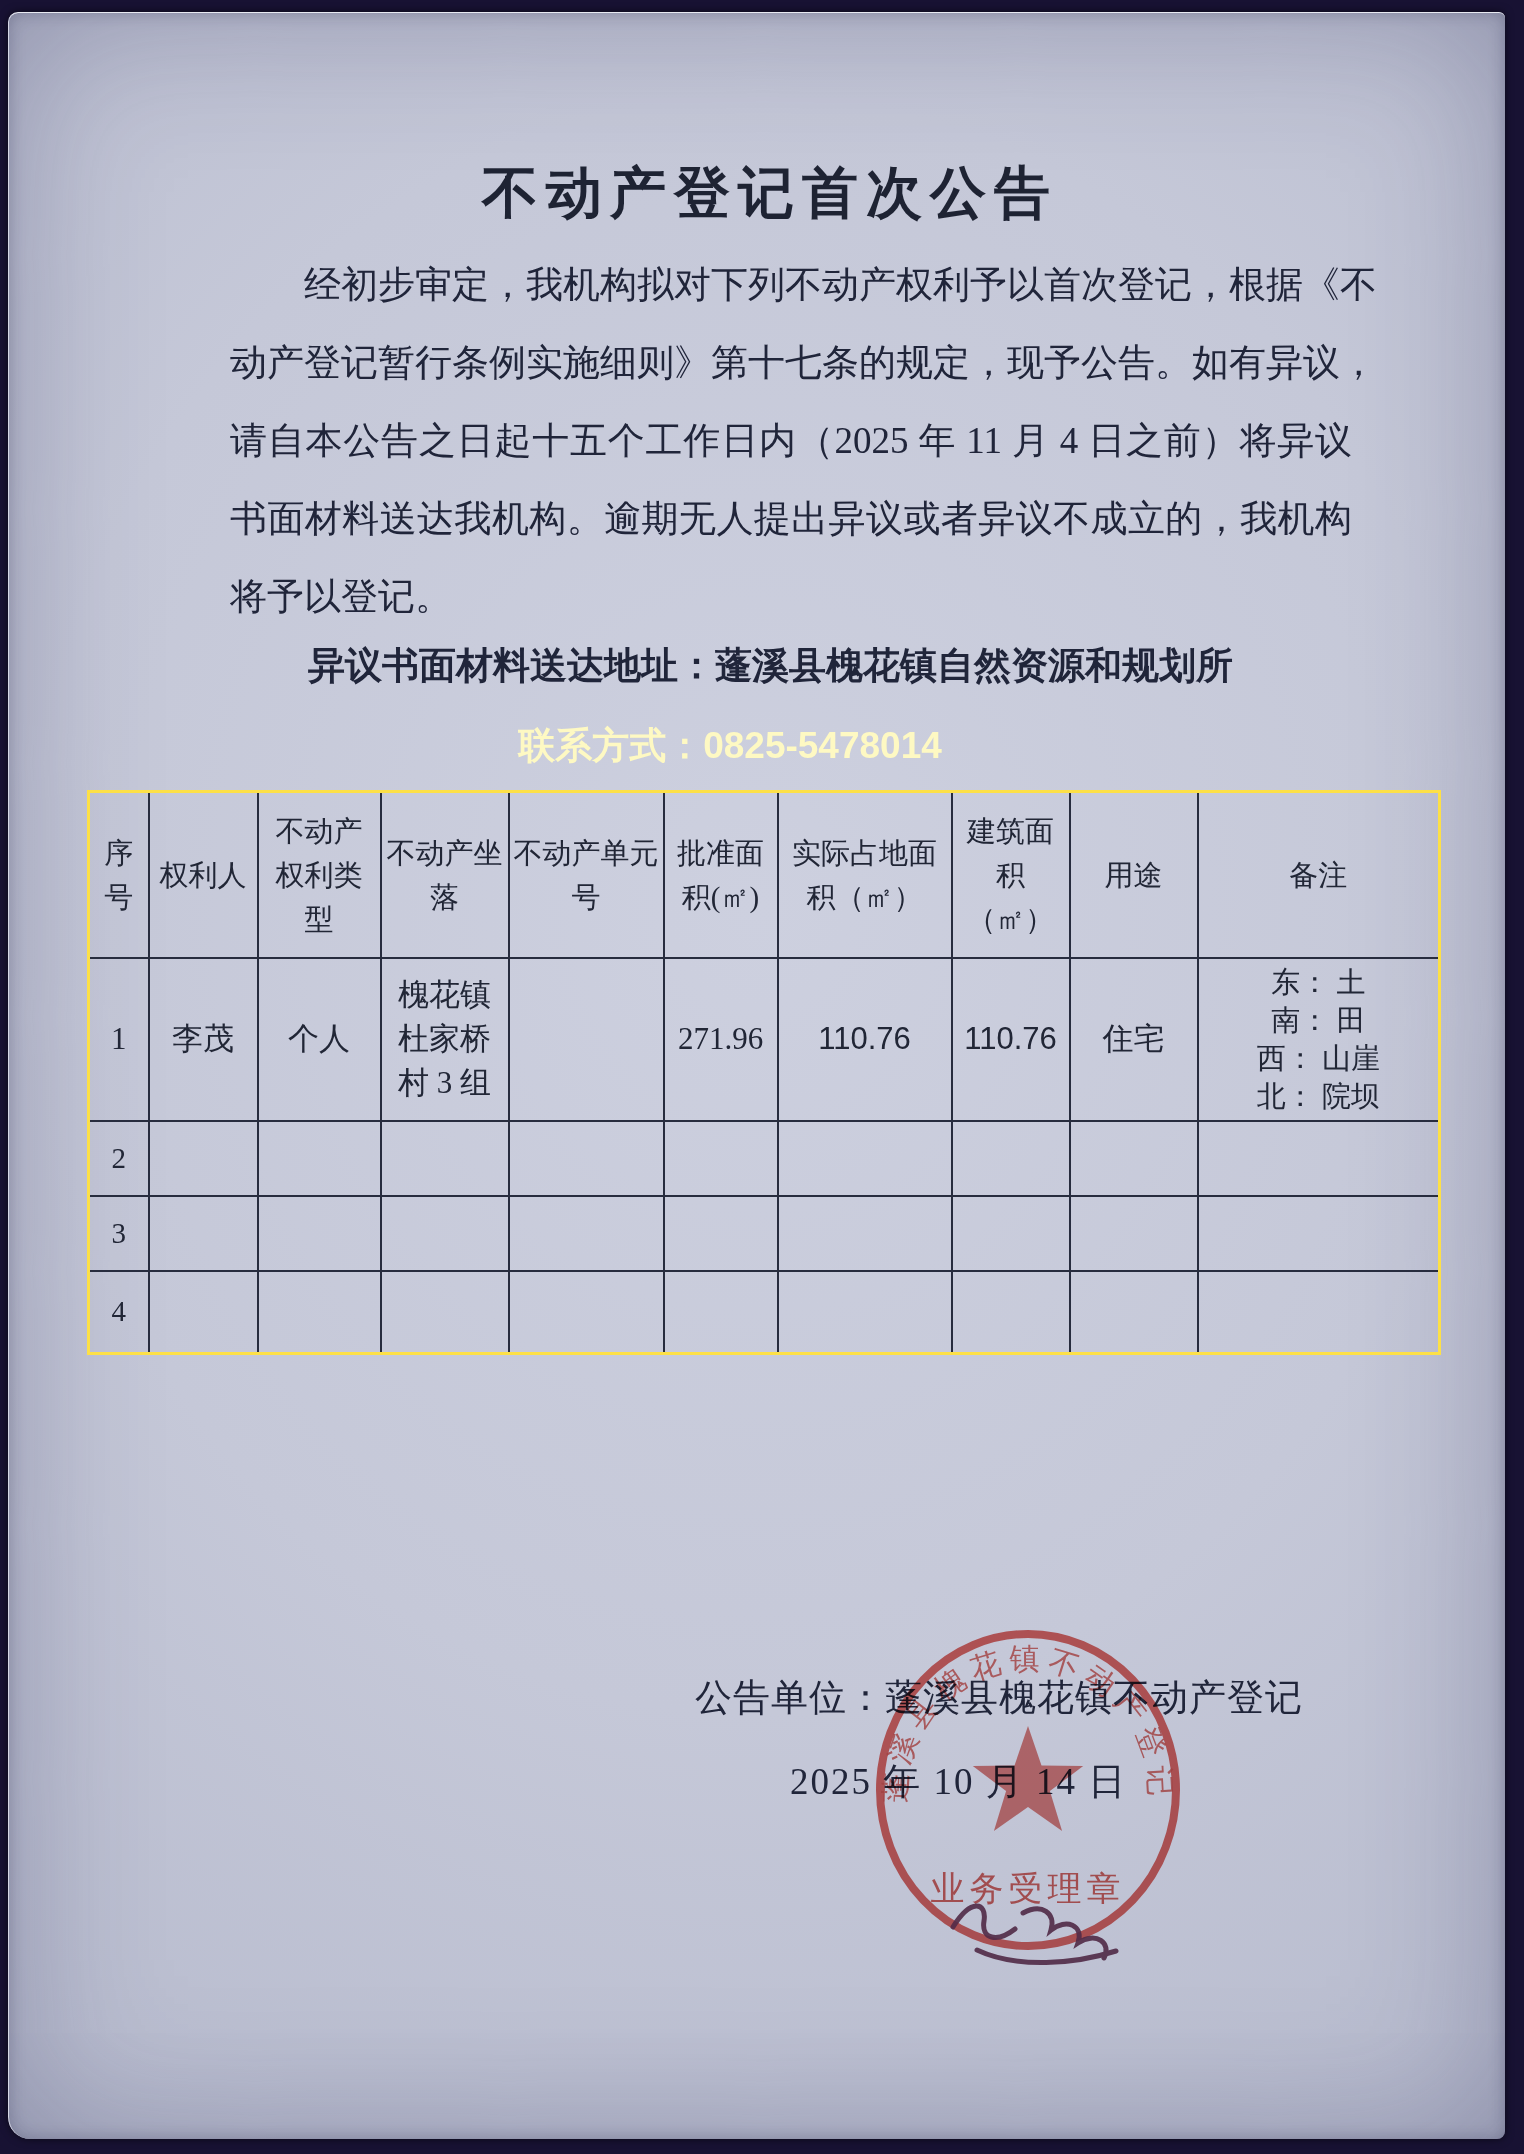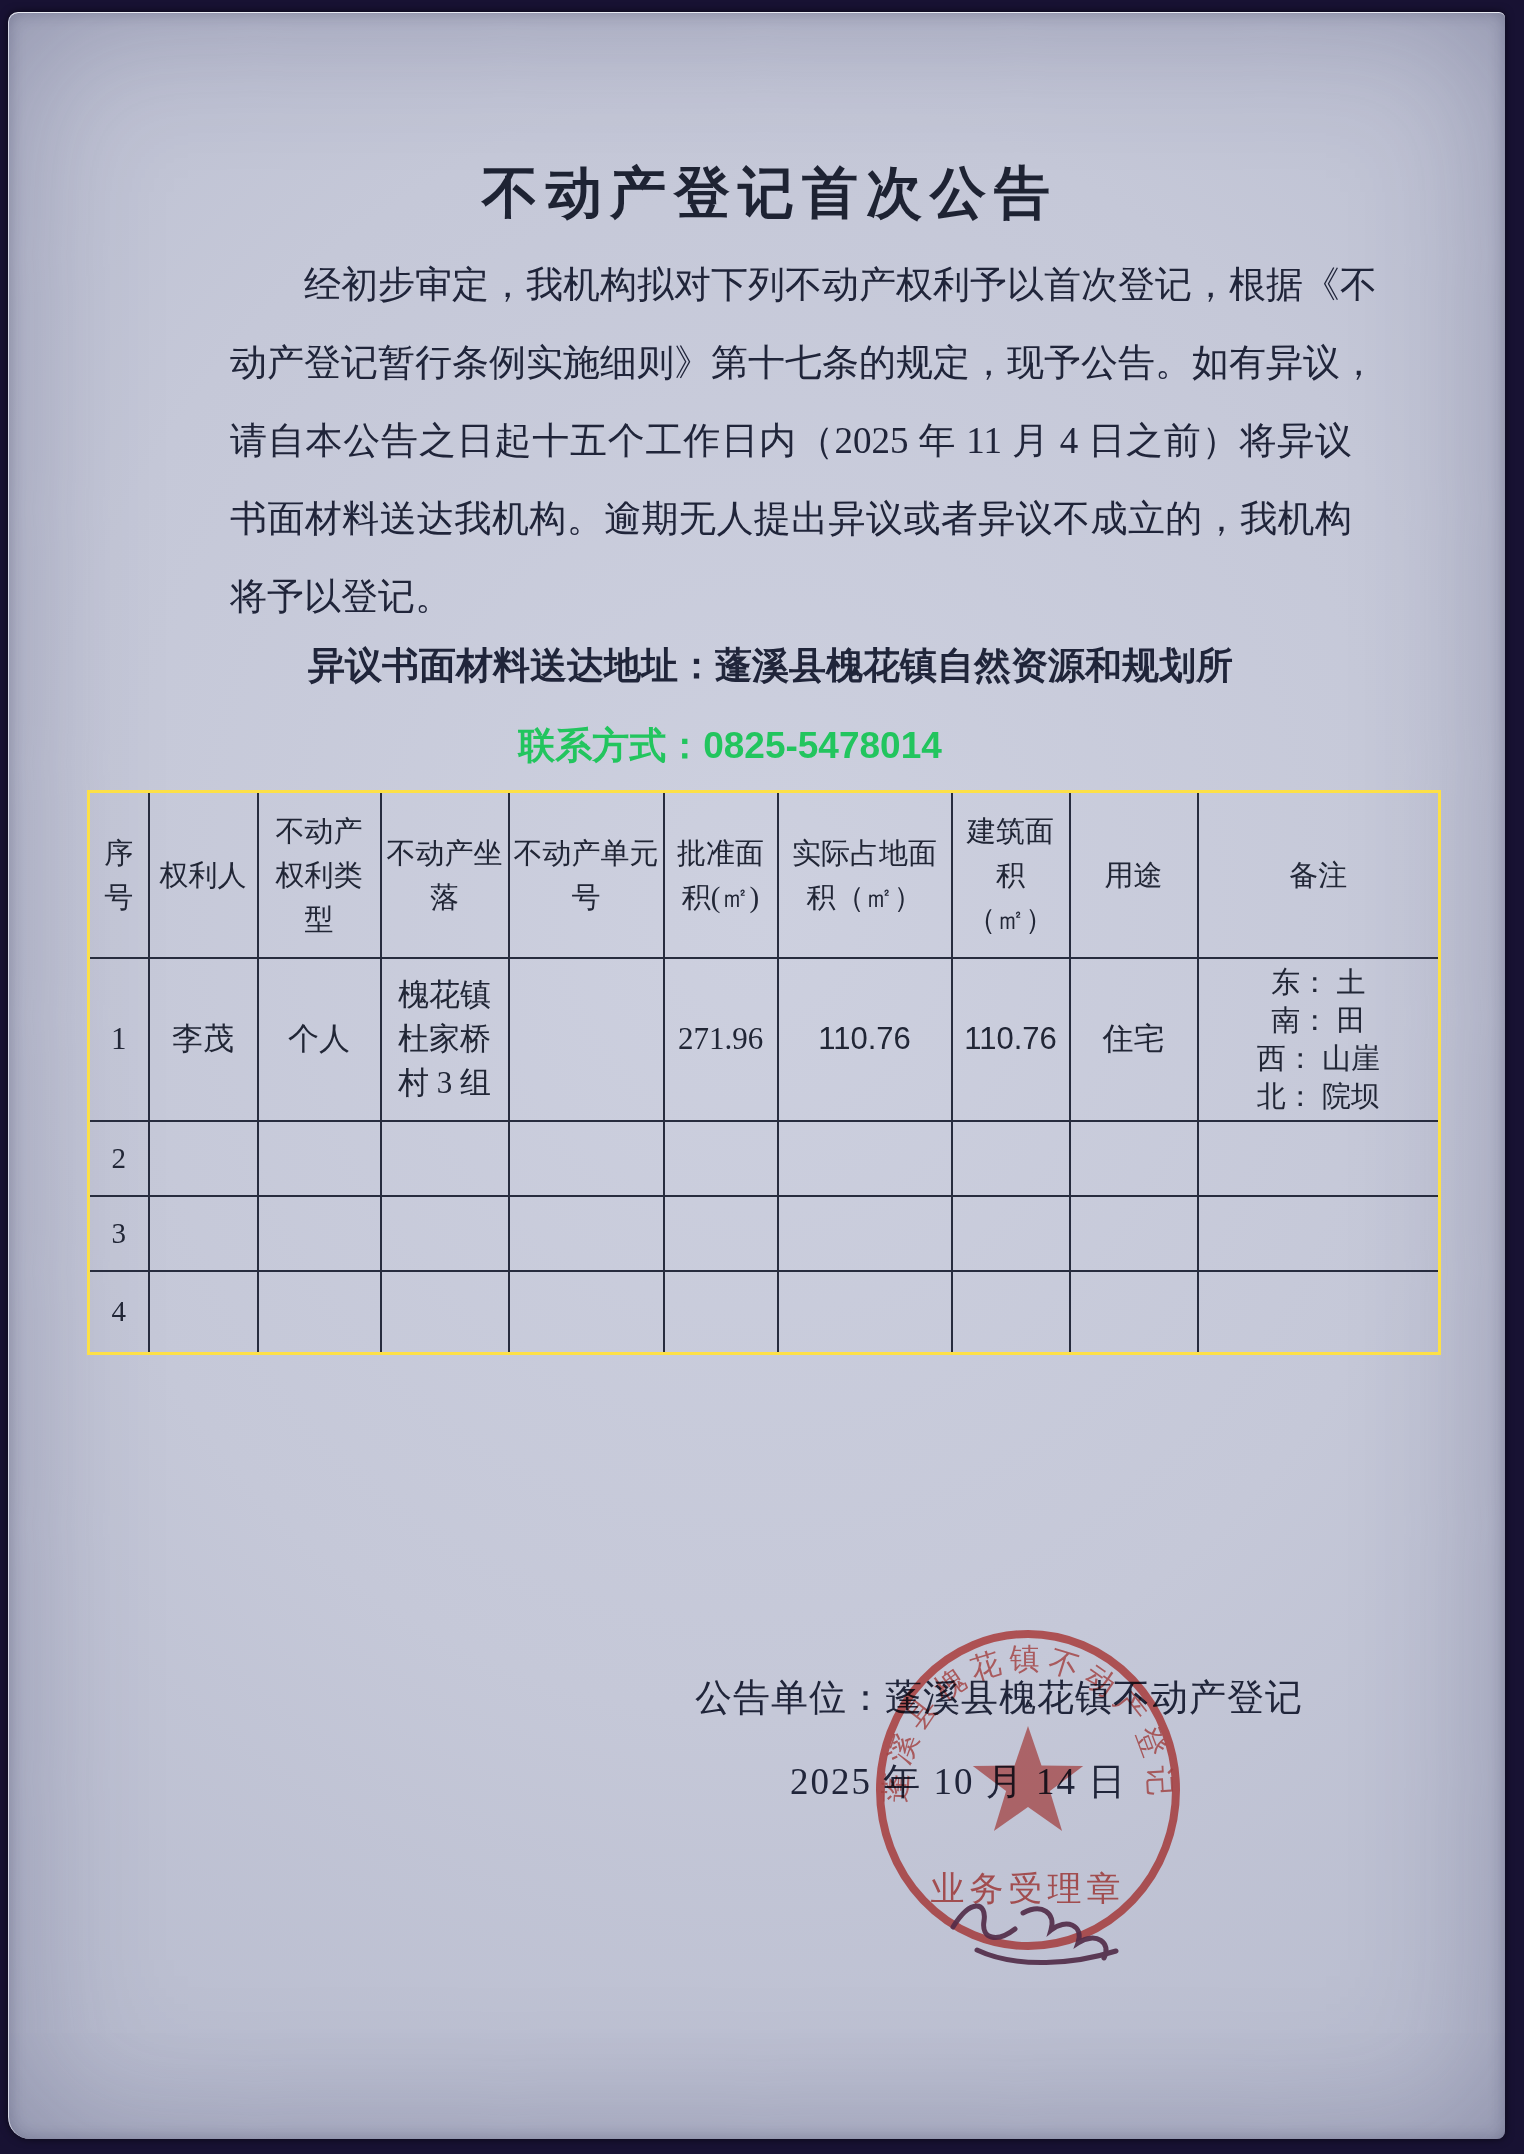--- a/index.html
+++ b/index.html
@@ -23,21 +23,21 @@
     position:absolute;left:90px;top:156px;width:1360px;
     text-align:center;font-size:56px;font-weight:bold;letter-spacing:8px;color:#1e2333;
   }
   .para{position:absolute;left:230px;top:246px;width:1122px;font-size:37px;color:#20253a;}
   .para .pline{height:78px;line-height:78px;text-align:justify;text-align-last:justify;white-space:nowrap;}
   .para .pline.first{text-indent:74px;}
   .para .pline.last{text-align:left;text-align-last:left;}
   .addr{position:absolute;left:230px;top:630px;width:1122px;height:72px;line-height:72px;
         font-size:37px;font-weight:bold;text-indent:78px;color:#20253a;}
   .contact{position:absolute;left:230px;top:710px;width:1000px;height:72px;line-height:72px;
-        text-align:center;font-size:37px;font-weight:bold;color:#22c55e;
+        text-align:center;font-size:37px;font-weight:bold;color:#fef9c3;
         font-family:"Liberation Sans","DejaVu Sans",sans-serif;}
   .contact .zh{font-family:"Liberation Serif","DejaVu Serif",serif;}
   table.grid{
     position:absolute;left:87px;top:790px;
     border-collapse:collapse;table-layout:fixed;width:1351px;
     color:#212636;
   }
   table.grid td,table.grid th{
     border:2px solid #272c3e;
     text-align:center;vertical-align:middle;

